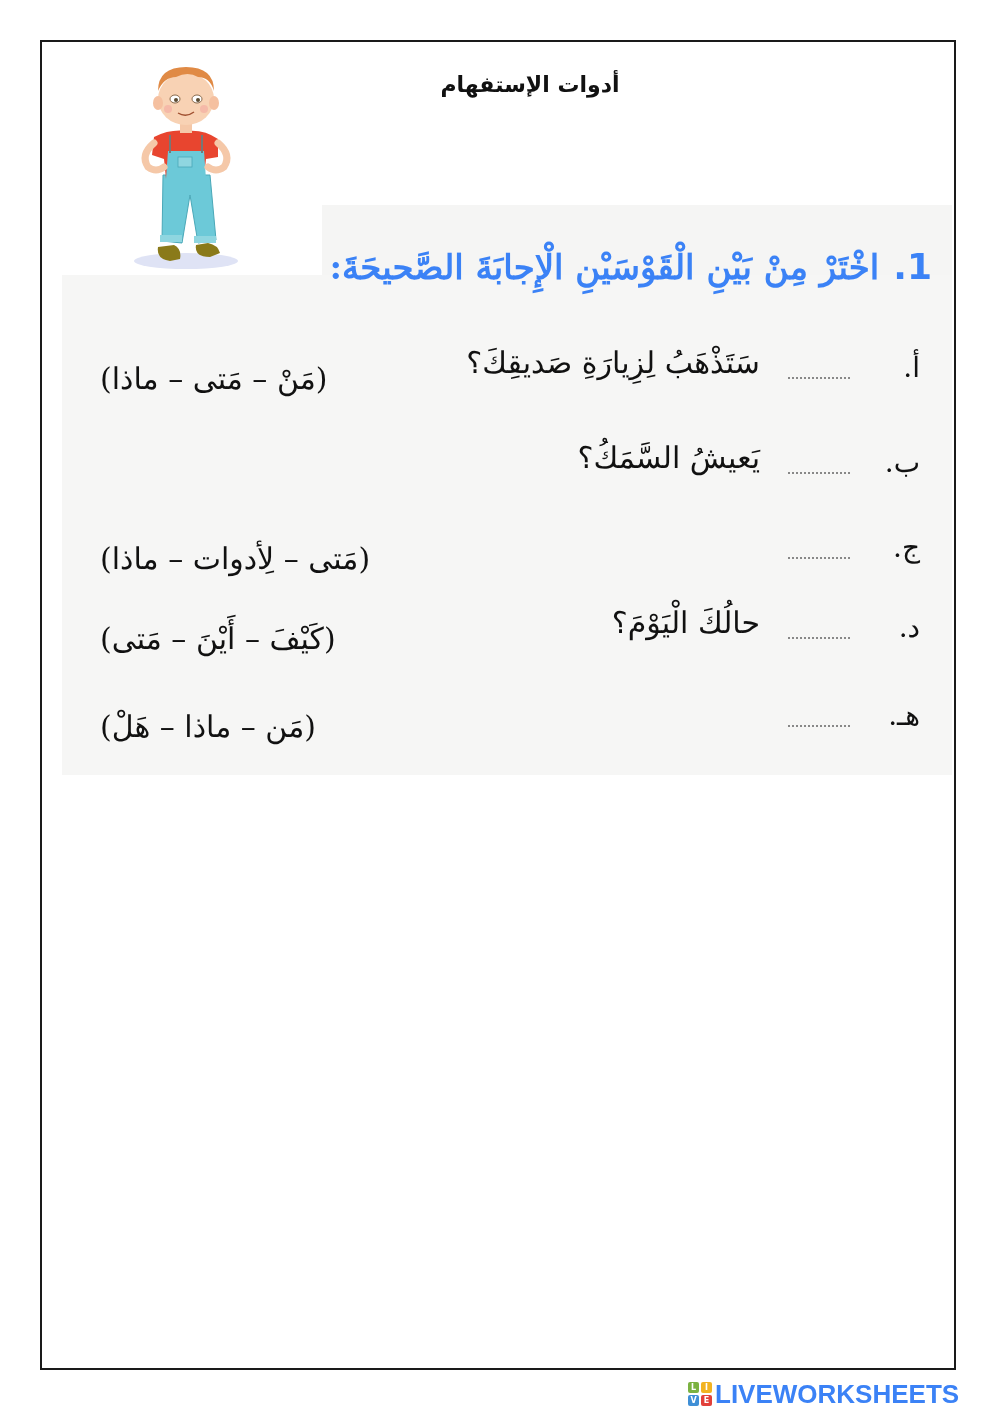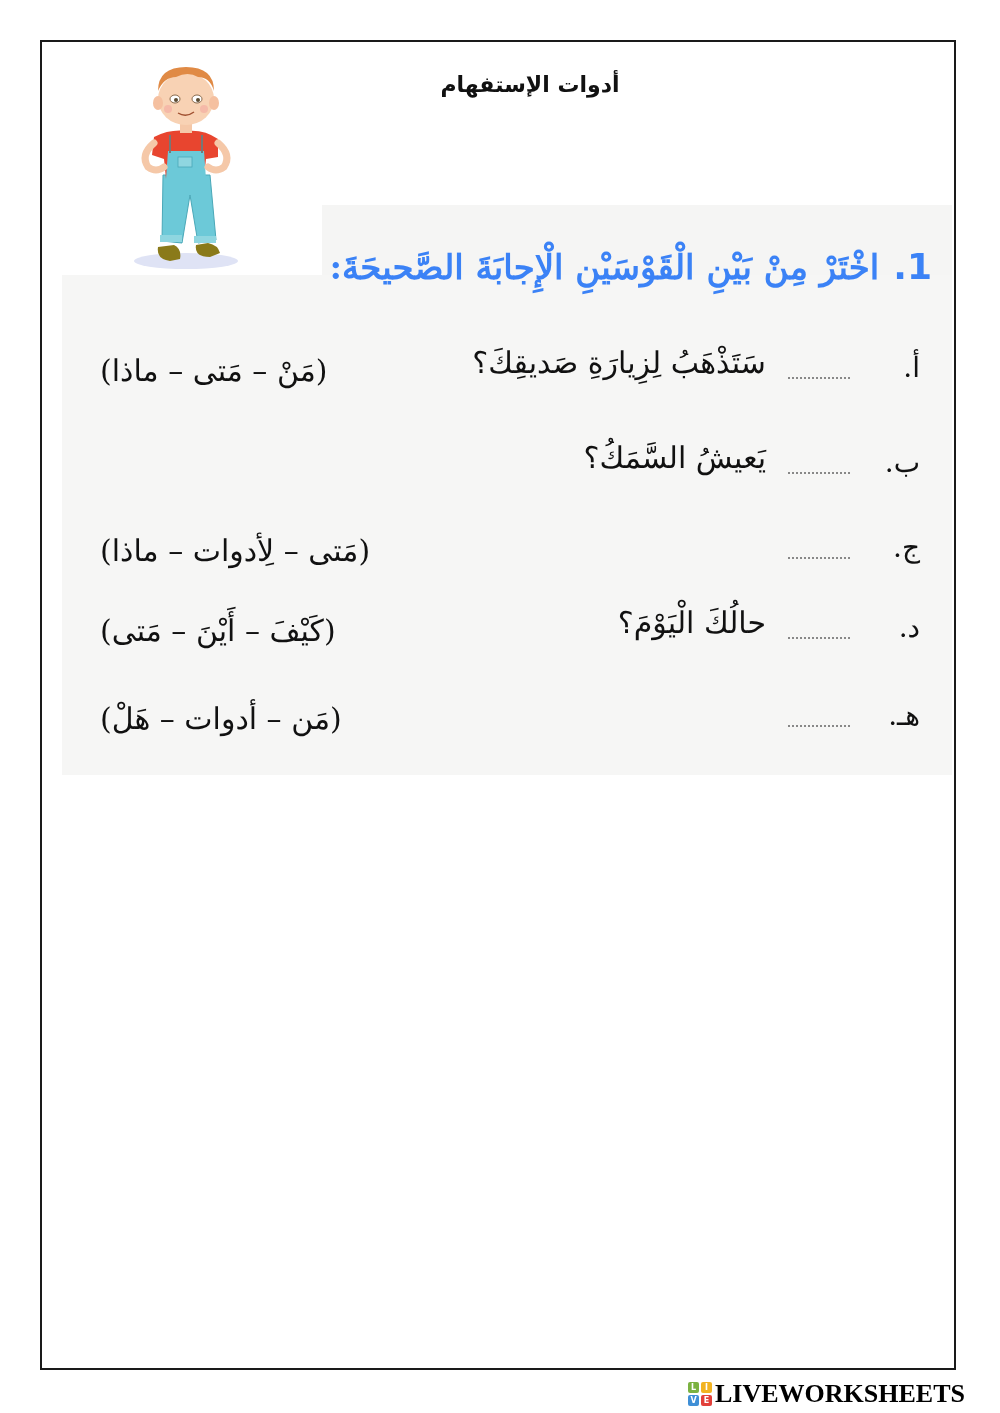--- a/index.html
+++ b/index.html
@@ -13,30 +13,30 @@
   
   .scan-top { position: absolute; left: 322px; top: 205px; width: 630px; height: 72px; background: #f5f5f4; }
   .scan-main { position: absolute; left: 62px; top: 275px; width: 890px; height: 500px; background: #f6f6f5; }
 
   .heading { position: absolute; right: 68px; top: 232px; direction: rtl; font-size: 34px; font-weight: bold; color: #3b82f6; white-space: nowrap; margin-top: 14px; }
   .heading .num { font-family: "DejaVu Sans", sans-serif; font-weight: bold; font-size: 36px; margin-left: 14px; }
 
   .row { position: absolute; left: 90px; right: 80px; height: 60px; direction: rtl; }
   .row .letter { position: absolute; right: 0; top: 6px; font-size: 28px; color: #111; width: 48px; text-align: right; }
   .row .blank { position: absolute; right: 70px; top: 32px; width: 62px; border-bottom: 2px dotted #888; height: 0; }
-  .row .sentence { position: absolute; right: 154px; top: 0; font-size: 30px; color: #111; white-space: nowrap; }
-  .row .choices { position: absolute; left: 10px; top: 8px; font-size: 30px; color: #111; white-space: nowrap; direction: rtl; }
+  .row .sentence { position: absolute; right: 160px; top: 0; font-size: 30px; color: #111; white-space: nowrap; }
+  .row .choices { position: absolute; left: 10px; top: 16px; font-size: 30px; color: #111; white-space: nowrap; direction: rtl; }
 
   
   .boy { position: absolute; left: 118px; top: 55px; width: 135px; height: 220px; }
 
   .logo { position: absolute; left: 688px; top: 1380px; height: 28px; display: flex; align-items: center; }
   .logo-grid { display: grid; grid-template-columns: 11px 11px; grid-template-rows: 11px 11px; gap: 2px; margin-right: 3px; }
   .logo-grid span { display: flex; align-items: center; justify-content: center; font-family: "DejaVu Sans", sans-serif; font-size: 8px; font-weight: bold; color: #fff; border-radius: 2px; }
-  .logo-text { font-family: Liberation Serif, serif; font-weight: bold; font-size: 26px; color: #000000; letter-spacing: 0px; }
+  .logo-text { font-family: Liberation Sans, sans-serif; font-weight: bold; font-size: 26px; color: #3b82f6; letter-spacing: 0px; }
 </style>
 </head>
 <body>
 
 <div class="page-frame"></div>
 
 <svg class="boy" viewBox="0 0 135 220">
   <ellipse cx="68" cy="206" rx="52" ry="8" fill="#dfe3f5"></ellipse>
 
   <path d="M45 120 L92 120 L98 185 L80 188 L72 140 L64 188 L44 186 Z" fill="#6cc9d8" stroke="#4aa8b8" stroke-width="1"></path>
@@ -104,21 +104,21 @@
 <div class="row" style="top:605px;">
   <span class="letter">د.</span>
   <span class="blank"></span>
   <span class="sentence">حالُكَ الْيَوْمَ؟</span>
   <span class="choices">(كَيْفَ  –  أَيْنَ  –  مَتى)</span>
 </div>
 
 <div class="row" style="top:693px;">
   <span class="letter">هـ.</span>
   <span class="blank"></span>
-  <span class="choices">(مَن  –  أدوات  –  هَلْ)</span>
+  <span class="choices">(مَن  –  ماذا  –  هَلْ)</span>
 </div>
 
 <div class="logo">
   <div class="logo-grid">
     <span style="background:#7bb241">L</span>
     <span style="background:#f2b321">I</span>
     <span style="background:#3f8fd6">V</span>
     <span style="background:#e2403a">E</span>
   </div>
   <span class="logo-text">LIVEWORKSHEETS</span>

